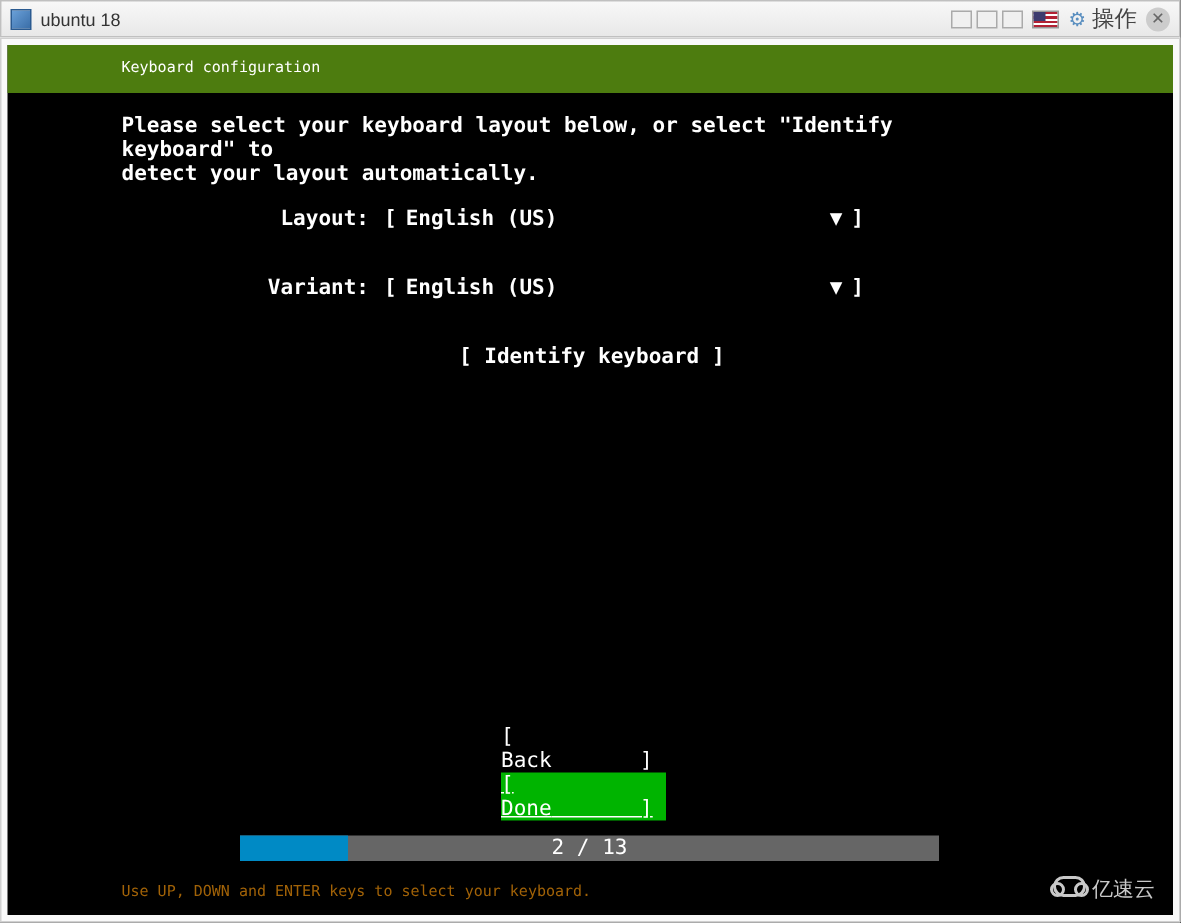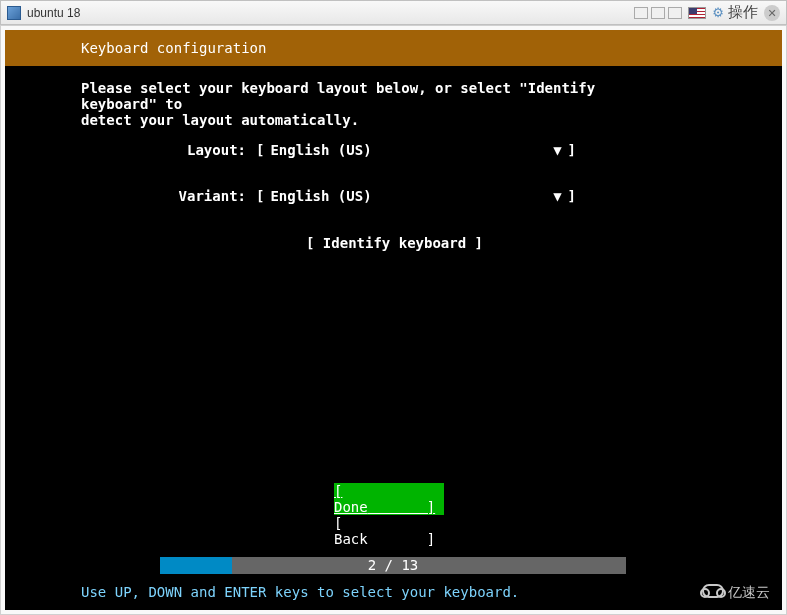--- a/index.html
+++ b/index.html
@@ -79,24 +79,24 @@
     .installer {
       position: relative;
       width: 100%;
       height: 100%;
       background: #000000;
       color: #ffffff;
       font-size: 14px;
       line-height: 1.15;
     }
     .header-bar {
-      background: #a16207;
+      background: #4d7c0f;
       color: #ffffff;
       padding: 10px 0 10px 76px;
-      font-size: 14px;
+      font-size: 10px;
     }
     .content {
       padding: 14px 0 0 76px;
       max-width: 670px;
       font-weight: bold;
     }
     .instruction {
       margin-bottom: 14px;
       white-space: pre-wrap;
     }
@@ -165,22 +165,22 @@
     }
     .progress-label {
       position: relative;
       z-index: 1;
     }
     
     .hint {
       position: absolute;
       left: 76px;
       bottom: 10px;
-      color: #7dd3fc;
-      font-size: 14px;
+      color: #a16207;
+      font-size: 10px;
     }
     
     .watermark {
       position: absolute;
       right: 12px;
       bottom: 10px;
       font-family: Arial, sans-serif;
       font-size: 14px;
       color: #c9c9c9;
       display: flex;
@@ -245,24 +245,24 @@
         </div>
       </div>
 
       <div class="identify-row">
         <span class="identify-btn">[ <span>Identify keyboard</span> ]</span>
       </div>
     </div>
 
     <div class="bottom-buttons">
       <div>
+        <span class="btn-line btn-normal">[ <span>Back</span>&nbsp;&nbsp;&nbsp;&nbsp;&nbsp;&nbsp;&nbsp;]</span>
+      </div>
+      <div>
         <span class="btn-line btn-selected">[ <span>Done</span>&nbsp;&nbsp;&nbsp;&nbsp;&nbsp;&nbsp;&nbsp;]</span>
-      </div>
-      <div>
-        <span class="btn-line btn-normal">[ <span>Back</span>&nbsp;&nbsp;&nbsp;&nbsp;&nbsp;&nbsp;&nbsp;]</span>
       </div>
     </div>
 
     <div class="progress-area">
       <div class="progress-fill" style="width:15.4%"></div>
       <div class="progress-label">2 / 13</div>
     </div>
 
     <div class="hint">Use UP, DOWN and ENTER keys to select your keyboard.</div>
 

